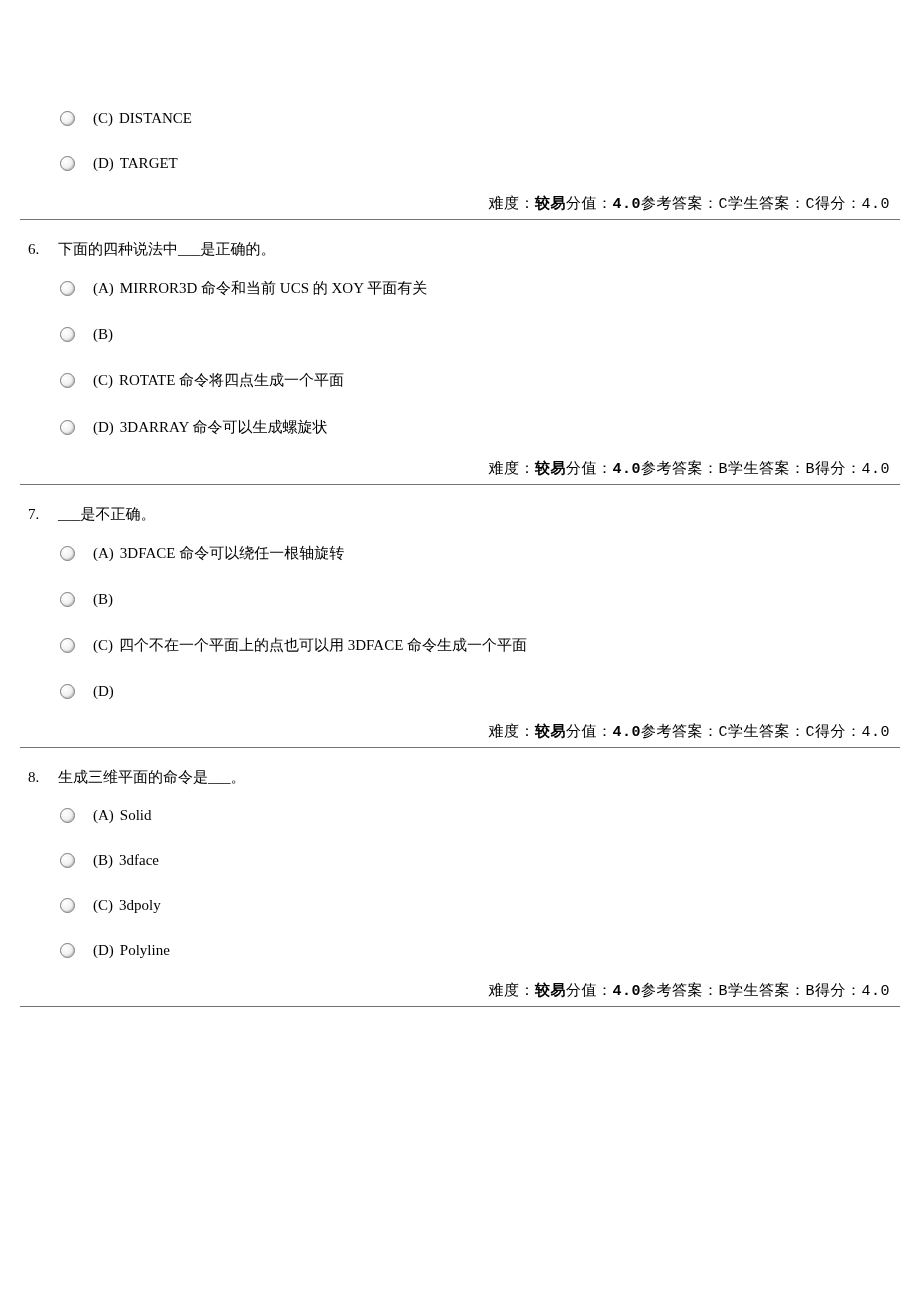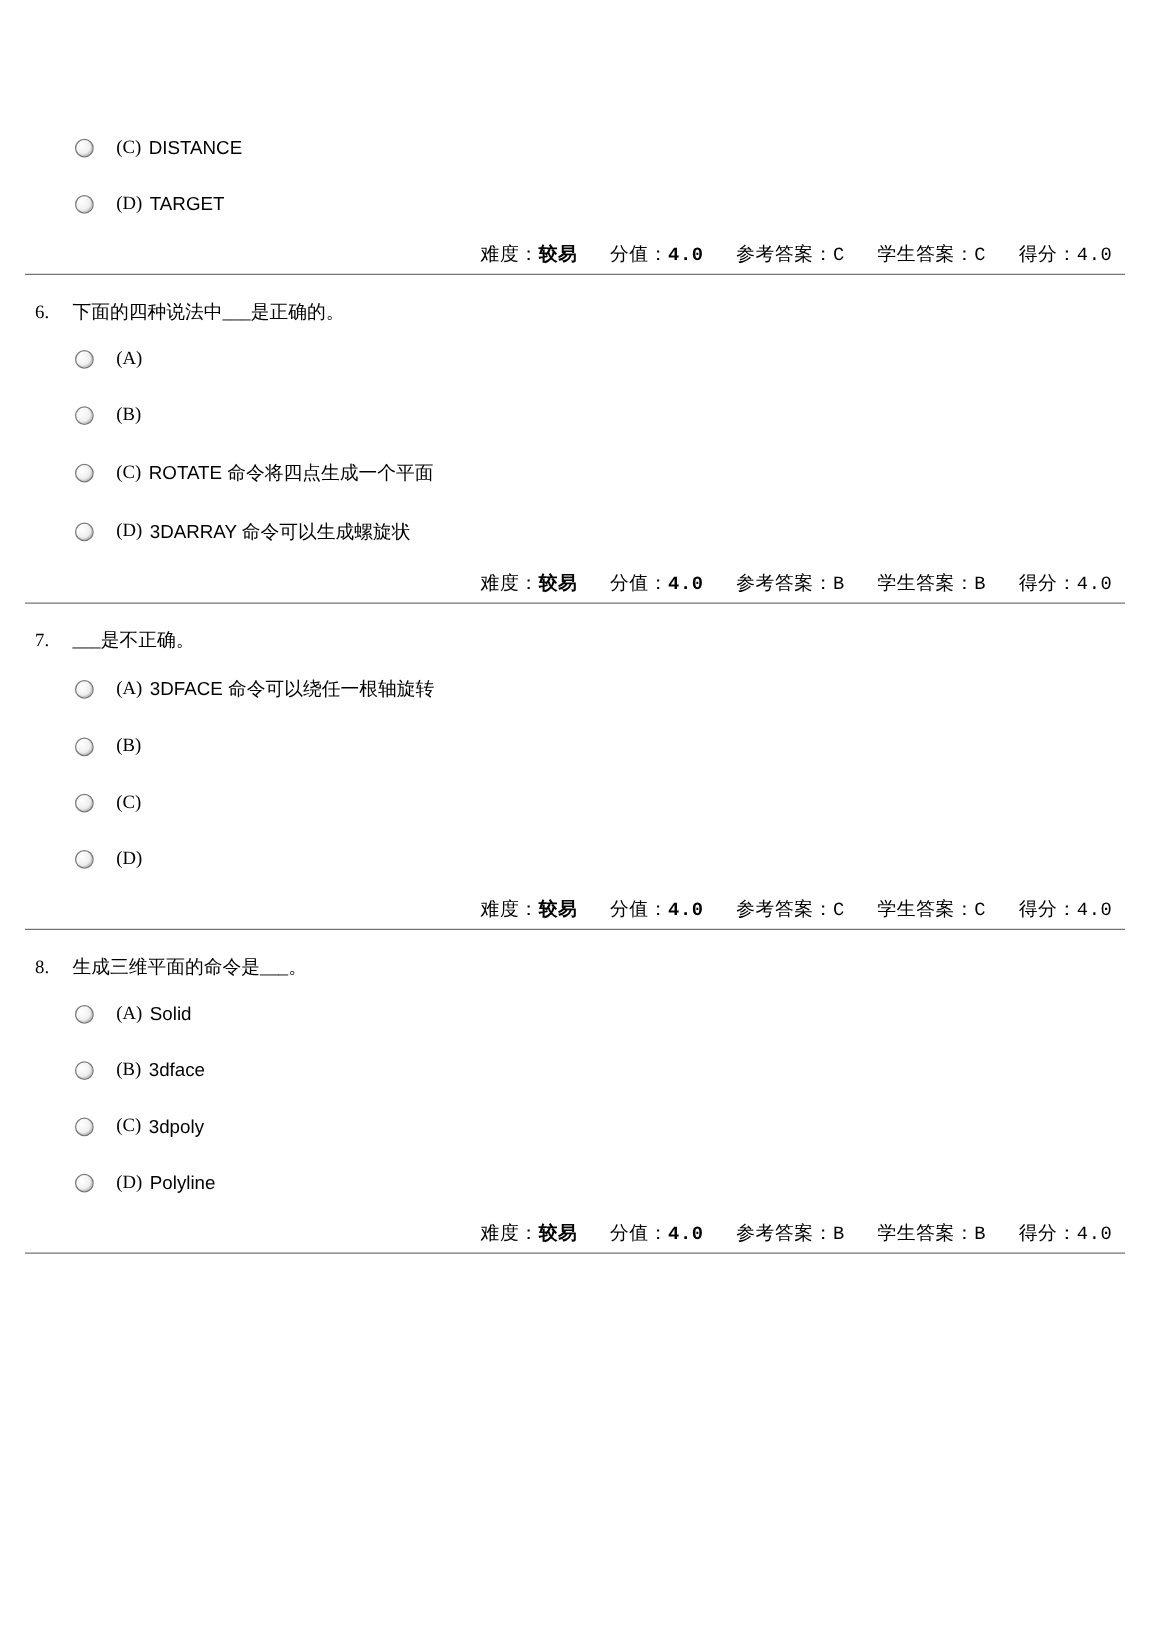--- a/index.html
+++ b/index.html
@@ -44,27 +44,26 @@
     background: radial-gradient(circle at 35% 35%, #fff 0%, #f2f2f2 45%, #d8d8d8 100%);
     box-shadow: inset -1px -1px 1px rgba(0,0,0,0.15), inset 1px 1px 1px rgba(255,255,255,0.6);
     margin-right: 18px;
     flex-shrink: 0;
   }
   .opt-label {
     margin-right: 6px;
     font-family: "SimSun", serif;
   }
   .opt-text {
-    font-family: Liberation Sans, sans-serif;
+    font-family: Liberation Serif, serif;
   }
   .meta-row {
     display: flex;
     justify-content: flex-end;
     align-items: baseline;
-    gap: 26px;
     padding-right: 10px;
     padding-left: 340px;
     font-size: 15px;
     margin-top: -6px;
     margin-bottom: 6px;
     letter-spacing: 0.5px;
   }
   .meta-item {
     white-space: nowrap;
     font-family: "SimSun","Courier New", monospace;
@@ -114,20 +113,21 @@
   </div>
 
   <div class="question-block">
     <div class="q-header">
       <span class="q-number">6.</span>
       <span class="q-text">下面的四种说法中___是正确的。</span>
     </div>
     <div class="option-row">
       <div class="radio"></div>
       <span class="opt-label">(A)</span>
+      <span class="opt-text">MIRROR3D 命令和当前 UCS 的 XOY 平面有关</span>
     </div>
     <div class="option-row">
       <div class="radio"></div>
       <span class="opt-label">(B)</span>
     </div>
     <div class="option-row">
       <div class="radio"></div>
       <span class="opt-label">(C)</span>
       <span class="opt-text">ROTATE 命令将四点生成一个平面</span>
     </div>
@@ -156,20 +156,21 @@
       <span class="opt-label">(A)</span>
       <span class="opt-text">3DFACE 命令可以绕任一根轴旋转</span>
     </div>
     <div class="option-row">
       <div class="radio"></div>
       <span class="opt-label">(B)</span>
     </div>
     <div class="option-row">
       <div class="radio"></div>
       <span class="opt-label">(C)</span>
+      <span class="opt-text">四个不在一个平面上的点也可以用 3DFACE 命令生成一个平面</span>
     </div>
     <div class="option-row">
       <div class="radio"></div>
       <span class="opt-label">(D)</span>
     </div>
     <div class="meta-row">
       <span class="meta-item"><span class="label">难度：</span><span class="value bold">较易</span></span>
       <span class="meta-item"><span class="label">分值：</span><span class="value bold">4.0</span></span>
       <span class="meta-item"><span class="label">参考答案：</span><span class="value">C</span></span>
       <span class="meta-item"><span class="label">学生答案：</span><span class="value">C</span></span>

